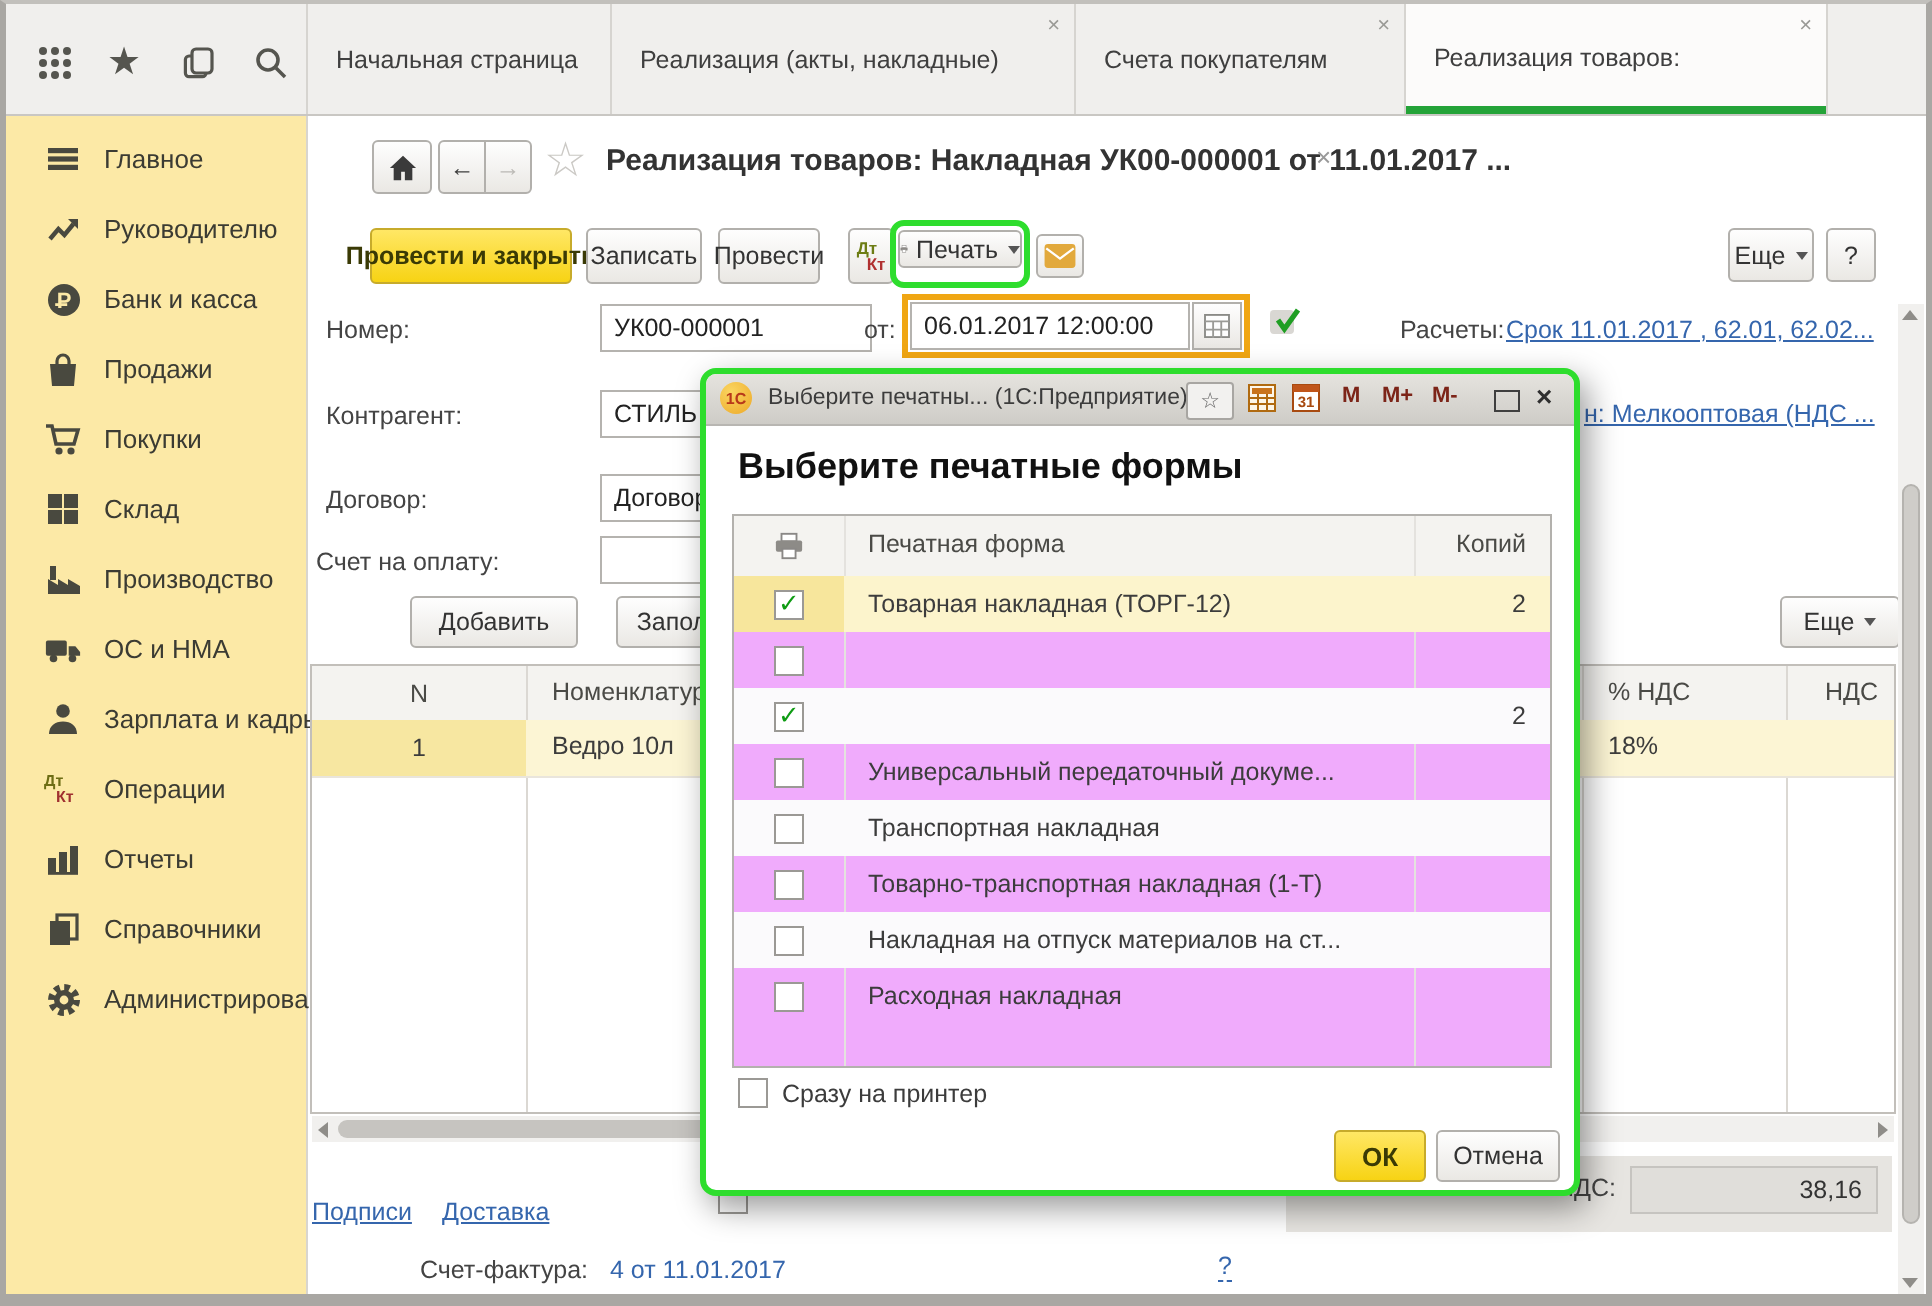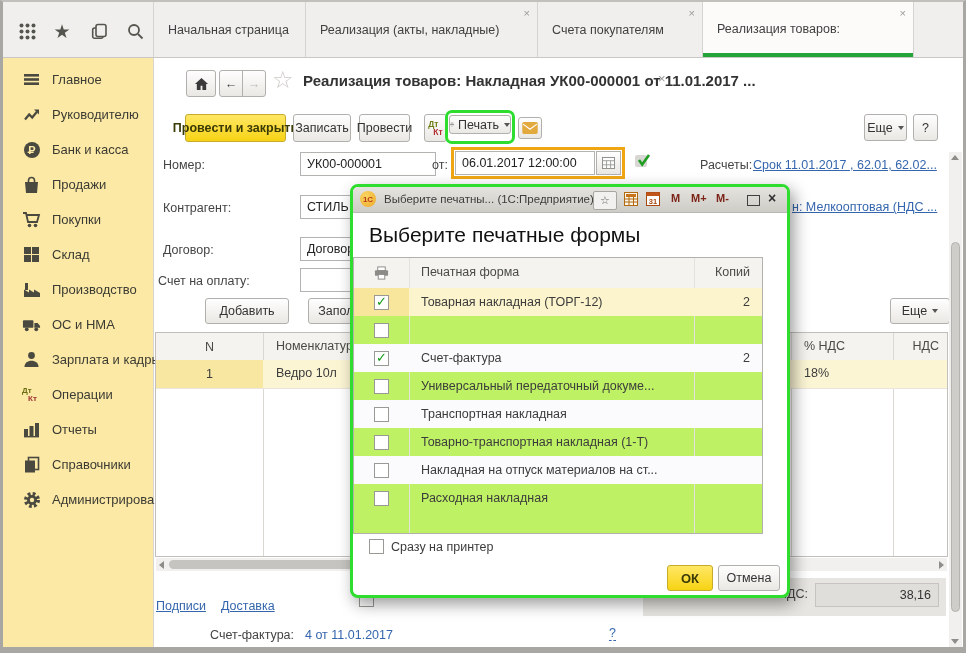--- a/index.html
+++ b/index.html
@@ -382,23 +382,23 @@
             <text x="7" y="11.5" text-anchor="middle" font-size="7.5" font-weight="bold" fill="#a84a10" font-family="'Liberation Sans',sans-serif">31</text>
           </svg>
       </span>
       <span class="dlg-tb-ico mem" style="left:318px;top:5px">M</span>
       <span class="dlg-tb-ico mem" style="left:338px;top:5px">M+</span>
       <span class="dlg-tb-ico mem" style="left:363px;top:5px">M-</span>
       <span class="dlg-tb-ico" style="left:394px;top:8px;width:11px;height:9px;border:1.5px solid #3f3f3f"></span>
       <span class="dlg-tb-ico" style="left:415px;top:3px;font-size:14px;font-weight:bold;color:#2f2f2f">×</span>
     </div>
 
-    <div class="abs" style="left:16px;top:36px;font-size:21px;font-weight:normal;color:#111">Выберите печатные формы</div>
-
-    <div class="abs" style="left:0;top:70px;width:410px;height:277px;border:1px solid #b3b1ad;box-sizing:border-box;background:#bef264">
+    <div class="abs" style="left:16px;top:36px;font-size:18px;font-weight:bold;color:#111">Выберите печатные формы</div>
+
+    <div class="abs" style="left:13px;top:70px;width:410px;height:277px;border:1px solid #b3b1ad;box-sizing:border-box;background:#f0abfc">
       <div class="ghead abs" style="left:0;top:0;right:0;height:30px">
         <span class="abs" style="left:20px;top:8px">
           <svg width="15" height="14" viewBox="0 0 16 14">
               <rect x="4" y="0.5" width="8" height="4" fill="#fff" stroke="#8a8886"></rect>
               <rect x="1" y="4" width="14" height="6" rx="1" fill="#8d8b87"></rect>
               <rect x="4.5" y="8.5" width="7" height="5" fill="#fff" stroke="#8a8886"></rect>
             </svg>
         </span>
         <span class="abs" style="left:67px;top:7px;color:#4a4a46">Печатная форма</span>
         <span class="abs" style="right:12px;top:7px;color:#4a4a46">Копий</span>
@@ -422,21 +422,20 @@
             </div>
           </div>
         <div class="c3"></div>
       </div>
       <div class="drow alt" style="top:86px">
         <div class="c1">
             <div class="cb">
               <span>✓</span>
             </div>
           </div>
-        <div class="c2">Счет-фактура</div>
         <div class="c3">2</div>
       </div>
       <div class="drow" style="top:114px">
         <div class="c1">
             <div class="cb">
               <span></span>
             </div>
           </div>
         <div class="c2">Универсальный передаточный докуме...</div>
         <div class="c3"></div>

